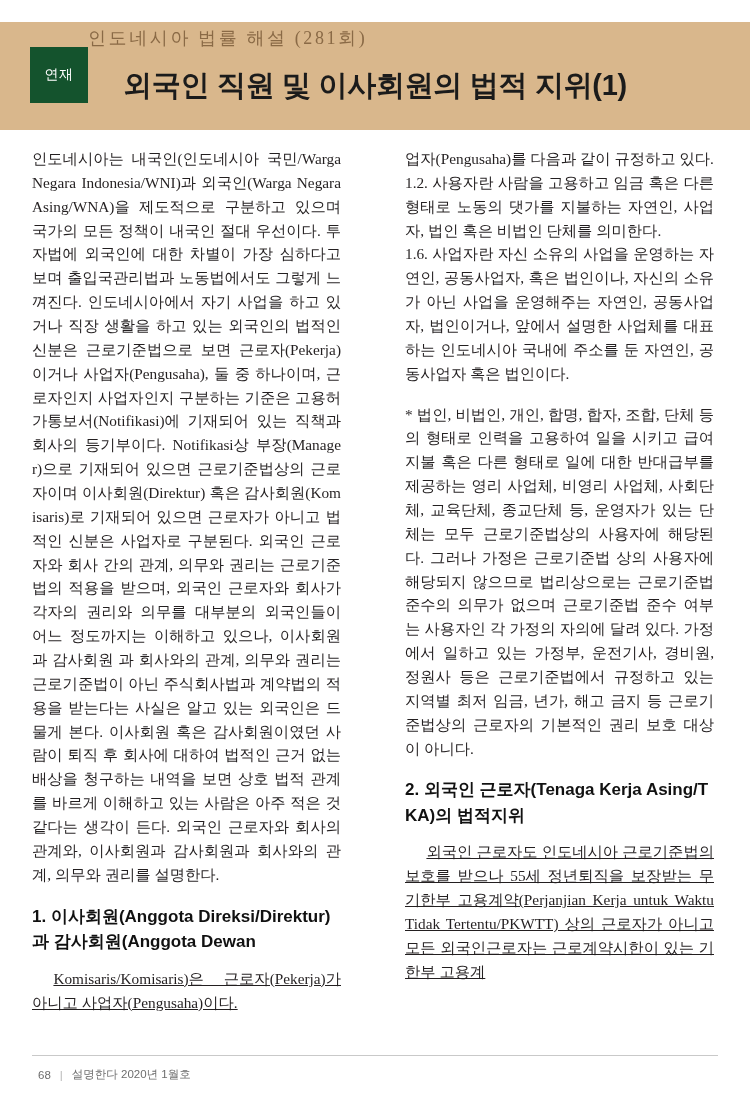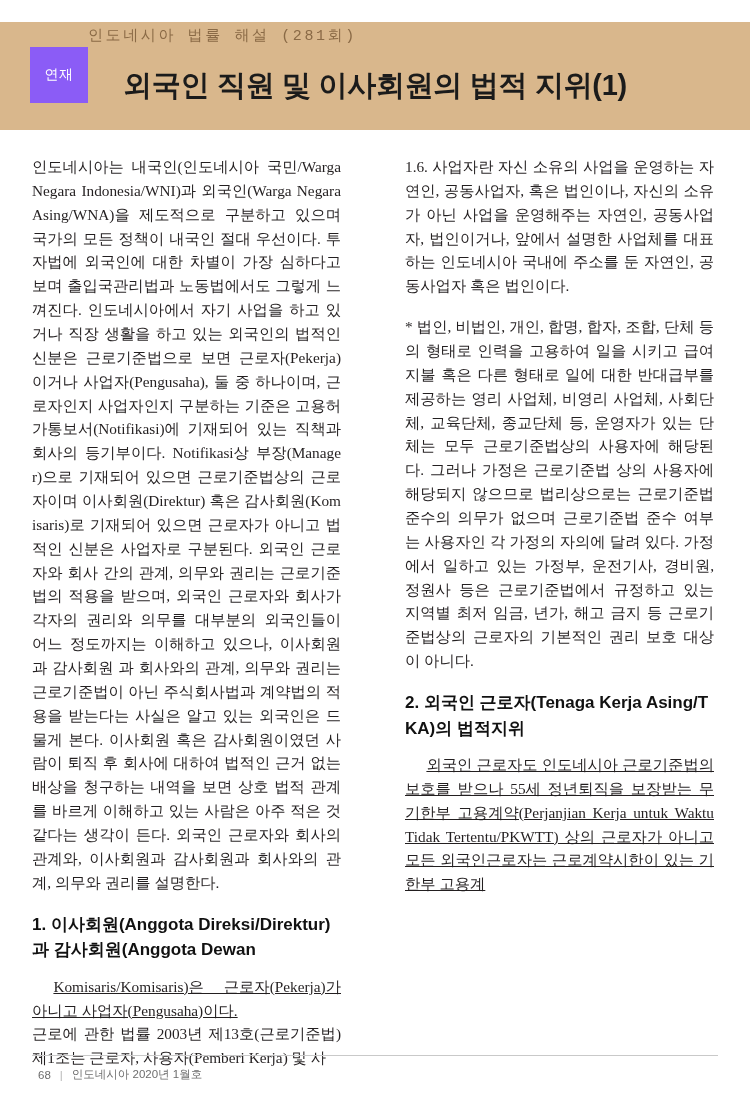--- a/index.html
+++ b/index.html
@@ -35,33 +35,33 @@
     position: absolute;
     top: 54px; left: 0;
     width: 750px;
     height: 76px;
     background: #d9b78c;
   }
   .kicker {
     position: absolute;
     top: 26px;
     left: 88px;
-    font-family: Liberation Mono, monospace;
-    font-size: 15px;
+    font-family: Liberation Serif, serif;
+    font-size: 18px;
     letter-spacing: 2.6px;
     color: #8a6a46;
     white-space: nowrap;
   }
   .series-badge {
     position: absolute;
     top: 47px;
     left: 30px;
     width: 58px;
     height: 56px;
-    background: #8b5cf6;
+    background: #14532d;
     color: #ffffff;
     font-family: "Liberation Sans", sans-serif;
     font-size: 14px;
     display: flex;
     align-items: center;
     justify-content: center;
     letter-spacing: 0.5px;
   }
   .article-title {
     position: absolute;
@@ -72,21 +72,21 @@
     font-family: "Liberation Sans", sans-serif;
     font-weight: bold;
     font-size: 29px;
     color: #1b1b1b;
     letter-spacing: -0.3px;
   }
 
   
   .content {
     position: absolute;
-    top: 155px;
+    top: 147px;
     left: 0;
     width: 744px;
     height: 900px;
     padding-left: 33px;
   }
   .col {
     position: absolute;
     top: 0;
     width: 309px;
   }
@@ -157,35 +157,36 @@
 </div>
 
 <div class="content">
 
   <div class="col col-left">
     <p>인도네시아는 내국인(인도네시아 국민/Warga Negara Indonesia/WNI)과 외국인(Warga Negara Asing/WNA)을 제도적으로 구분하고 있으며 국가의 모든 정책이 내국인 절대 우선이다. 투자법에 외국인에 대한 차별이 가장 심하다고 보며 출입국관리법과 노동법에서도 그렇게 느껴진다. 인도네시아에서 자기 사업을 하고 있거나 직장 생활을 하고 있는 외국인의 법적인 신분은 근로기준법으로 보면 근로자(Pekerja)이거나 사업자(Pengusaha), 둘 중 하나이며, 근로자인지 사업자인지 구분하는 기준은 고용허가통보서(Notifikasi)에 기재되어 있는 직책과 회사의 등기부이다. Notifikasi상 부장(Manager)으로 기재되어 있으면 근로기준법상의 근로자이며 이사회원(Direktur) 혹은 감사회원(Komisaris)로 기재되어 있으면 근로자가 아니고 법적인 신분은 사업자로 구분된다. 외국인 근로자와 회사 간의 관계, 의무와 권리는 근로기준법의 적용을 받으며, 외국인 근로자와 회사가 각자의 권리와 의무를 대부분의 외국인들이 어느 정도까지는 이해하고 있으나, 이사회원과 감사회원 과 회사와의 관계, 의무와 권리는 근로기준법이 아닌 주식회사법과 계약법의 적용을 받는다는 사실은 알고 있는 외국인은 드물게 본다. 이사회원 혹은 감사회원이였던 사람이 퇴직 후 회사에 대하여 법적인 근거 없는 배상을 청구하는 내역을 보면 상호 법적 관계를 바르게 이해하고 있는 사람은 아주 적은 것 같다는 생각이 든다. 외국인 근로자와 회사의 관계와, 이사회원과 감사회원과 회사와의 관계, 의무와 권리를 설명한다.</p>
     <div class="spacer-md"></div>
     <div class="h-sub">1. 이사회원(Anggota Direksi/Direktur)과 감사회원(Anggota Dewan</div>
     <div class="spacer-sm"></div>
     <p class="indent">Komisaris/Komisaris)은 근로자(Pekerja)가 아니고 사업자(Pengusaha)이다.</p>
-    <p>근로에 관한 법률 2003년 제13호(근로기준법) 제1조는 근로자, 사용자(Pemberi Kerja) 및 사</p>
   </div>
 
   <div class="col col-right">
+    <p>업자(Pengusaha)를 다음과 같이 규정하고 있다.</p>
+    <p>1.2. 사용자란 사람을 고용하고 임금 혹은 다른 형태로 노동의 댓가를 지불하는 자연인, 사업자, 법인 혹은 비법인 단체를 의미한다.</p>
     <p>1.6. 사업자란 자신 소유의 사업을 운영하는 자연인, 공동사업자, 혹은 법인이나, 자신의 소유가 아닌 사업을 운영해주는 자연인, 공동사업자, 법인이거나, 앞에서 설명한 사업체를 대표하는 인도네시아 국내에 주소를 둔 자연인, 공동사업자 혹은 법인이다.</p>
     <div class="spacer-md"></div>
     <p>* 법인, 비법인, 개인, 합명, 합자, 조합, 단체 등의 형태로 인력을 고용하여 일을 시키고 급여 지불 혹은 다른 형태로 일에 대한 반대급부를 제공하는 영리 사업체, 비영리 사업체, 사회단체, 교육단체, 종교단체 등, 운영자가 있는 단체는 모두 근로기준법상의 사용자에 해당된다. 그러나 가정은 근로기준법 상의 사용자에 해당되지 않으므로 법리상으로는 근로기준법 준수의 의무가 없으며 근로기준법 준수 여부는 사용자인 각 가정의 자의에 달려 있다. 가정에서 일하고 있는 가정부, 운전기사, 경비원, 정원사 등은 근로기준법에서 규정하고 있는 지역별 최저 임금, 년가, 해고 금지 등 근로기준법상의 근로자의 기본적인 권리 보호 대상이 아니다.</p>
     <div class="spacer-md"></div>
     <div class="h-sub">2. 외국인 근로자(Tenaga Kerja Asing/TKA)의 법적지위</div>
     <div class="spacer-sm"></div>
     <p class="indent">외국인 근로자도 인도네시아 근로기준법의 보호를 받으나 55세 정년퇴직을 보장받는 무기한부 고용계약(Perjanjian Kerja untuk Waktu Tidak Tertentu/PKWTT) 상의 근로자가 아니고 모든 외국인근로자는 근로계약시한이 있는 기한부 고용계</p>
   </div>
 
 </div>
 
 <div class="footer">
   <div class="footer-rule"></div>
   <div class="footer-inner">
     <span>68</span>
     <span class="footer-sep">|</span>
-    <span>인도네시아 2020년 1월호</span>
+    <span>설명한다 2020년 1월호</span>
   </div>
 </div>
 
 </body></html>

